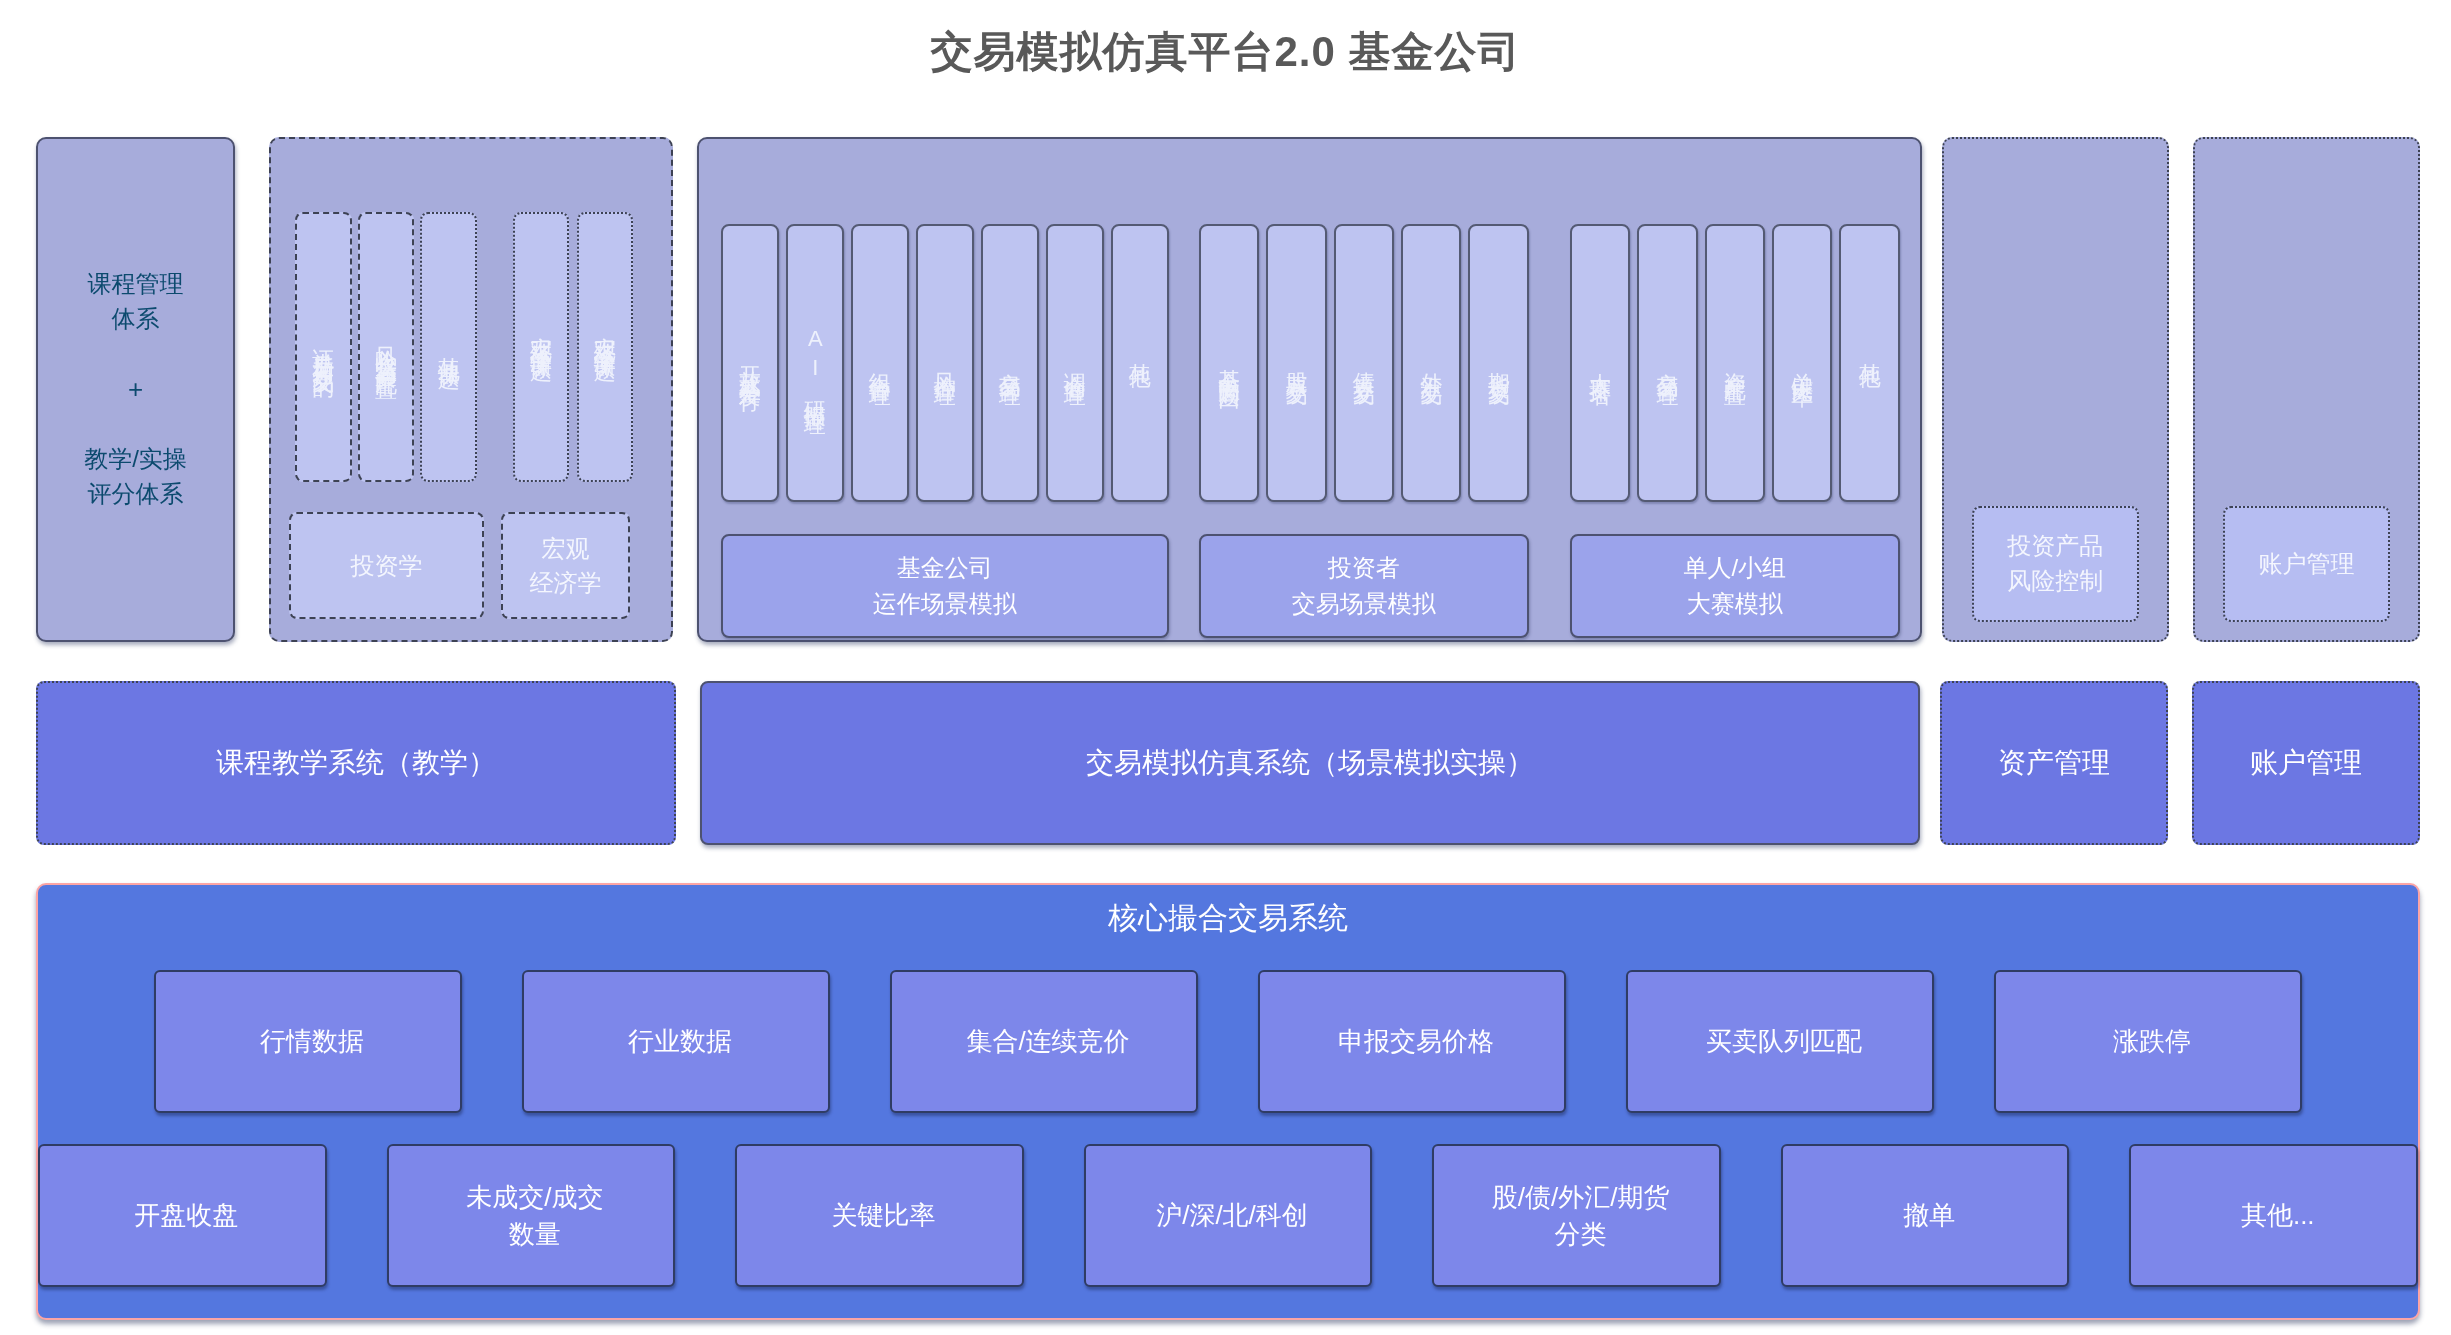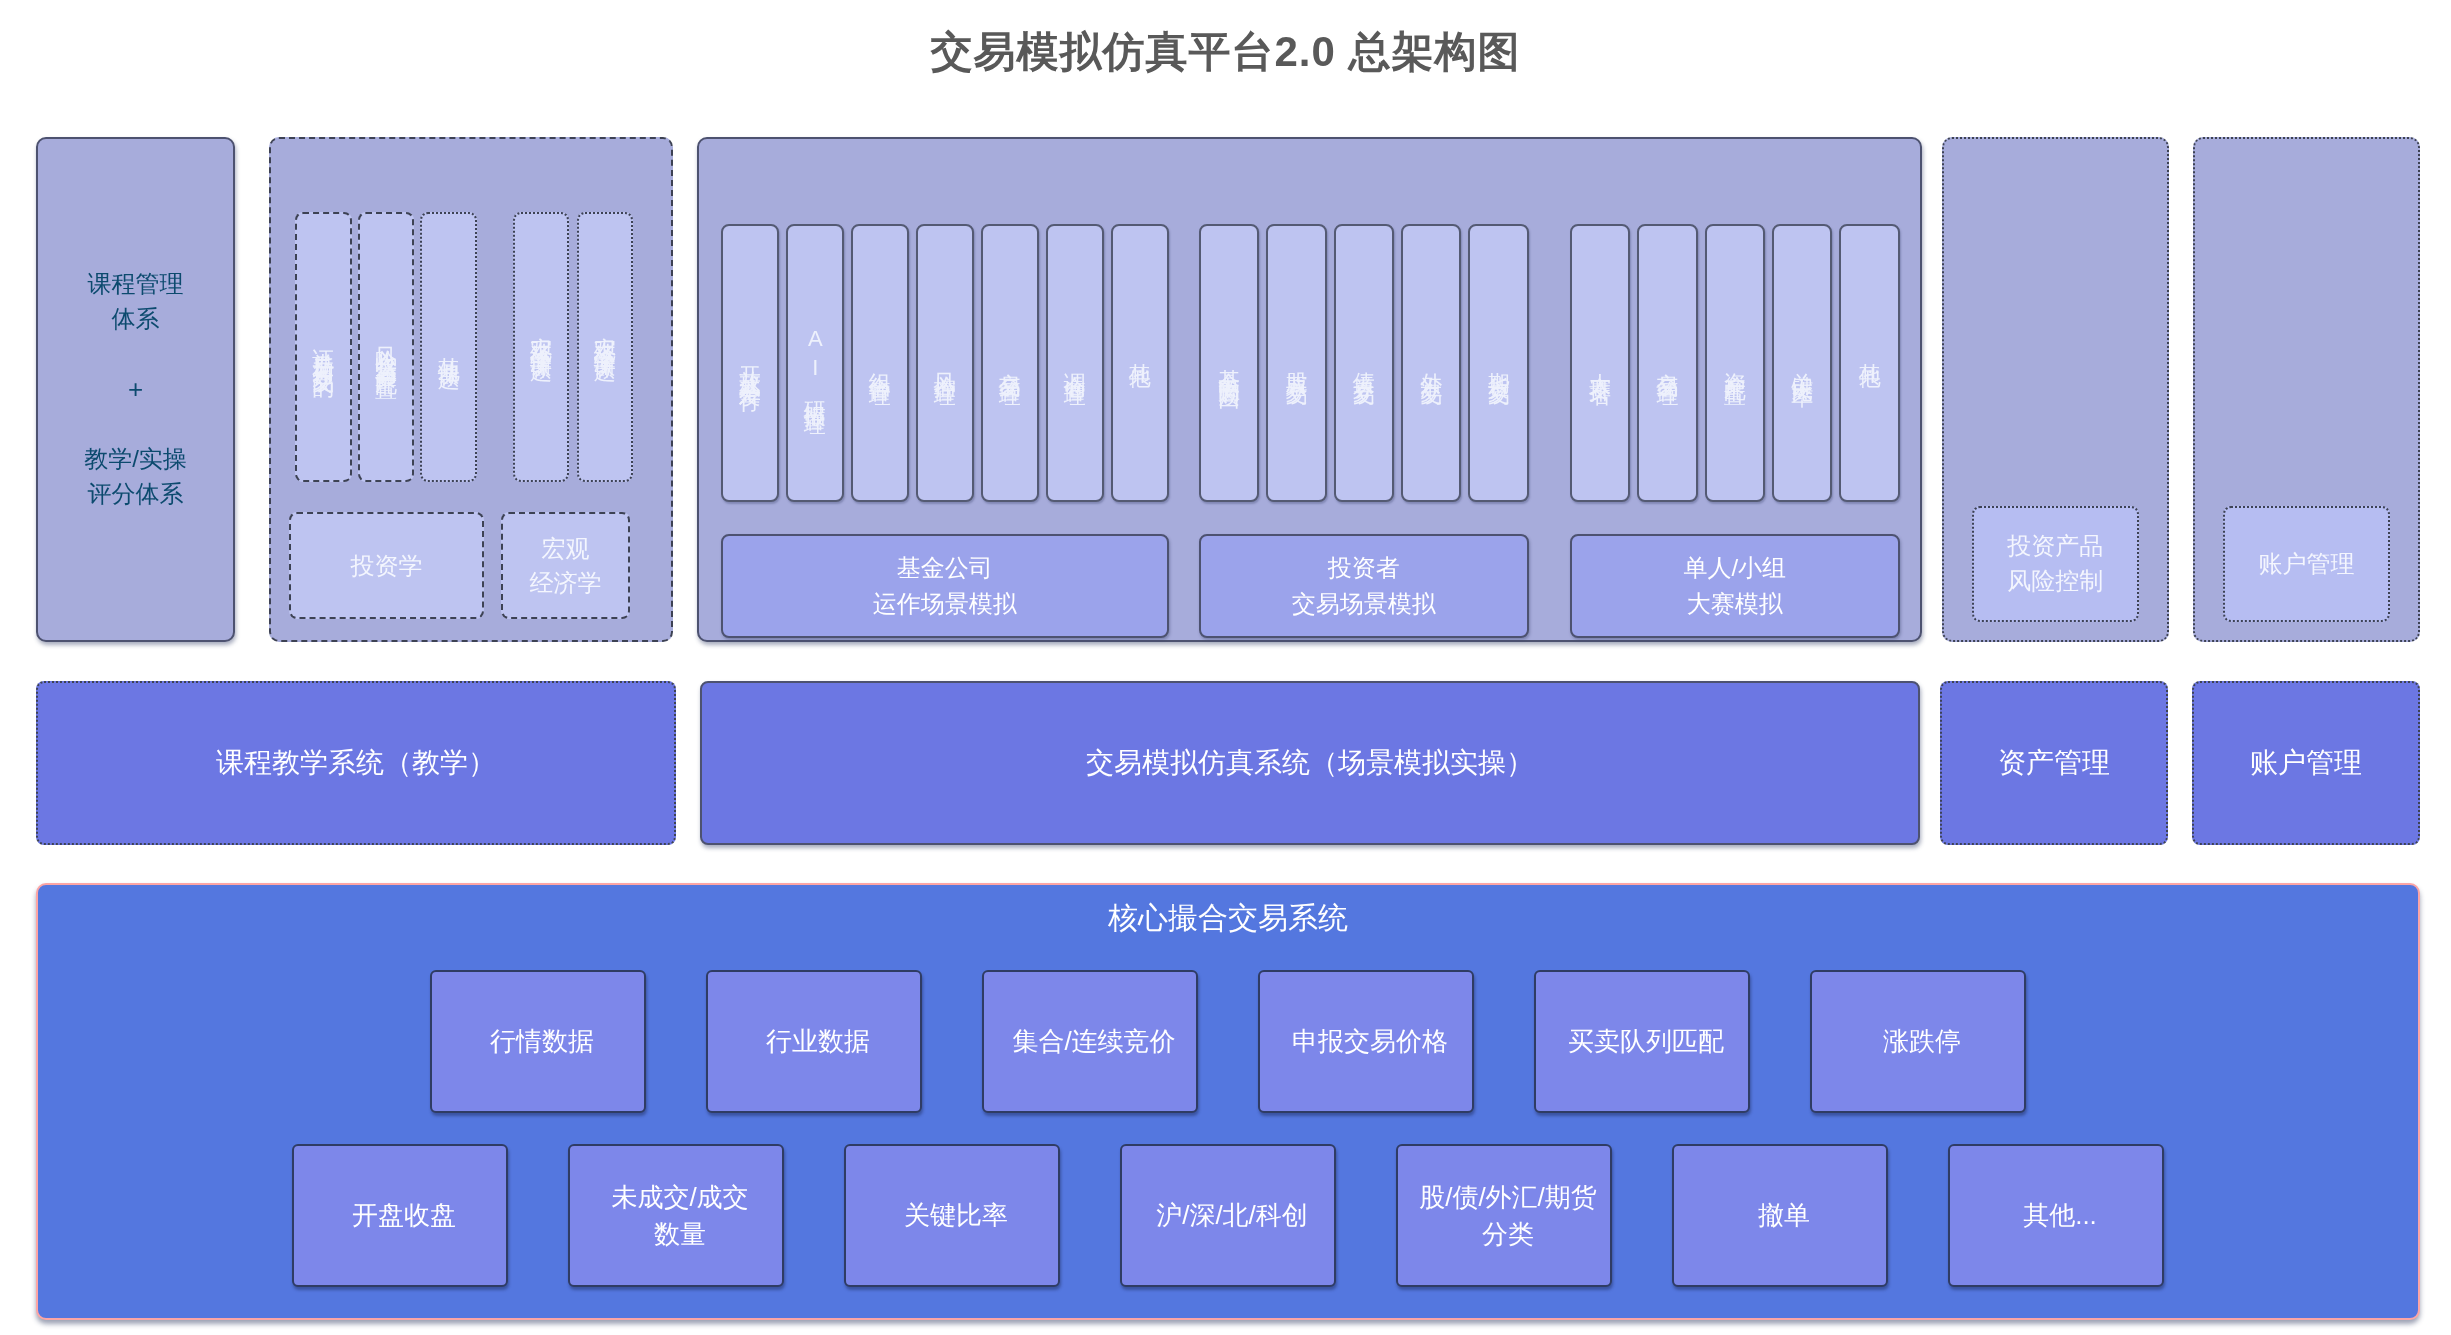--- a/index.html
+++ b/index.html
@@ -73,31 +73,31 @@
   .sys2{flex:1;margin-right:20px;}
   .sys3{width:228px;margin-right:24px;}
   .sys4{width:228px;}
 
   
   .core{position:absolute;left:36px;top:883px;width:2384px;height:437px;background:#5477df;
         border:2px solid #fca5a5;border-radius:10px;box-sizing:border-box;
         box-shadow:0 4px 5px rgba(40,50,90,.45);}
   .core-title{padding-top:13px;text-align:center;color:#ffffff;font-size:30px;}
   .core-row{margin-top:31px;display:flex;justify-content:center;gap:60px;}
-  .core-item{width:216px;height:143px;background:#7d87ea;border:2px solid #2f3c64;border-radius:6px;
+  .core-item{width:308px;height:143px;background:#7d87ea;border:2px solid #2f3c64;border-radius:6px;
              box-sizing:border-box;display:flex;align-items:center;justify-content:center;
              color:#ffffff;font-size:26px;line-height:1.4;text-align:center;
              box-shadow:1px 3px 3px rgba(20,30,70,.4);padding-left:8px;}
 </style>
 </head>
 <body>
 
 <div class="canvas">
 
-  <div class="title">交易模拟仿真平台2.0 总架构图</div>
+  <div class="title">交易模拟仿真平台2.0 基金公司</div>
 
   <div class="top-row">
 
     <div class="panel b-solid col1">
       <div class="stack">
         <div class="pre">课程管理
 体系</div>
         <div class="plus">+</div>
         <div class="pre">教学/实操
 评分体系</div>

